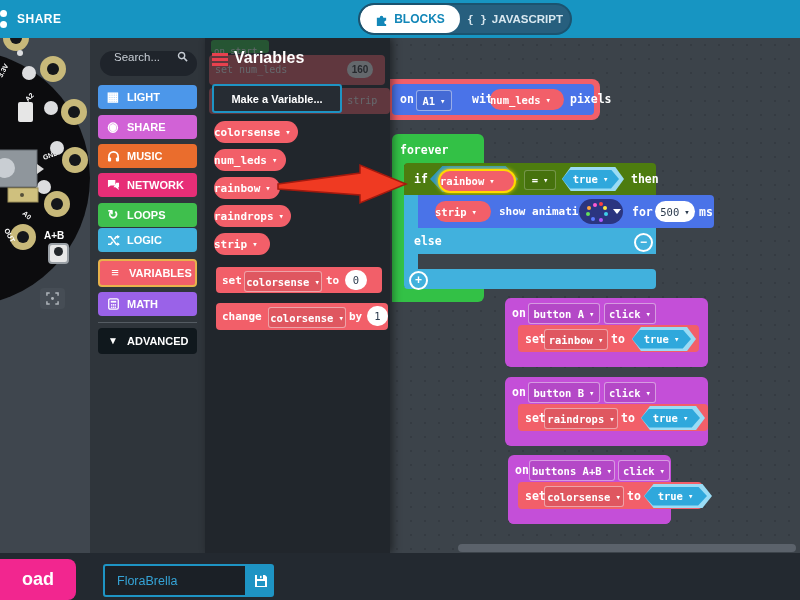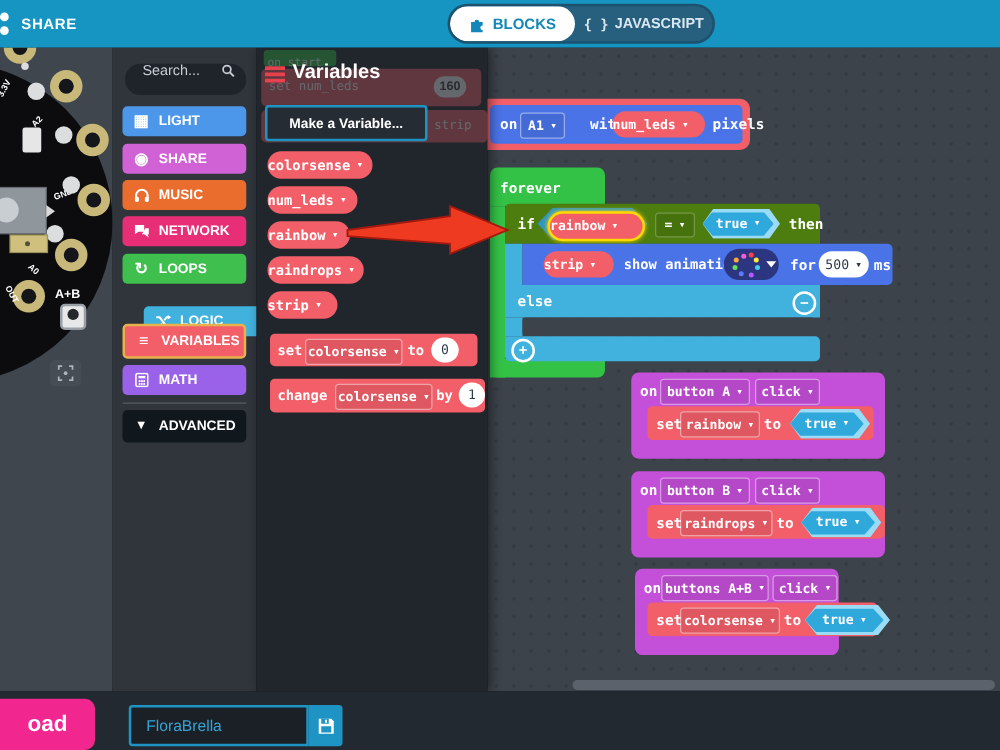--- a/index.html
+++ b/index.html
@@ -146,21 +146,21 @@
           <path d="M1 1h8v6H4L1 9z" fill="#fff"></path>
           <path d="M10 4h3v5h-1l1 3-4-3h-2" fill="#fff"></path>
         </svg>
     </span>
     <span>NETWORK</span>
   </div>
   <div class="abs cat" style="top:203px;background:#3fbf4d;">
     <span class="cicon">↻</span>
     <span>LOOPS</span>
   </div>
-  <div class="abs cat" style="top:245px;background:#41b1dd;margin-left:17px;">
+  <div class="abs cat" style="top:228px;background:#41b1dd;">
     <span class="cicon">
       <svg width="13" height="11" viewBox="0 0 14 12">
           <path d="M1 2h3l6 8h3M1 10h3l2-2.6M8 4.6 10 2h3" fill="none" stroke="#fff" stroke-width="1.7"></path>
           <path d="M11 0l3 2-3 2zM11 8l3 2-3 2z" fill="#fff"></path>
         </svg>
     </span>
     <span>LOGIC</span>
   </div>
   <div class="abs cat" style="top:259px;height:28px;background:#f25f69;border:2px solid #e8b24b;">
     <span class="cicon">≡</span>

